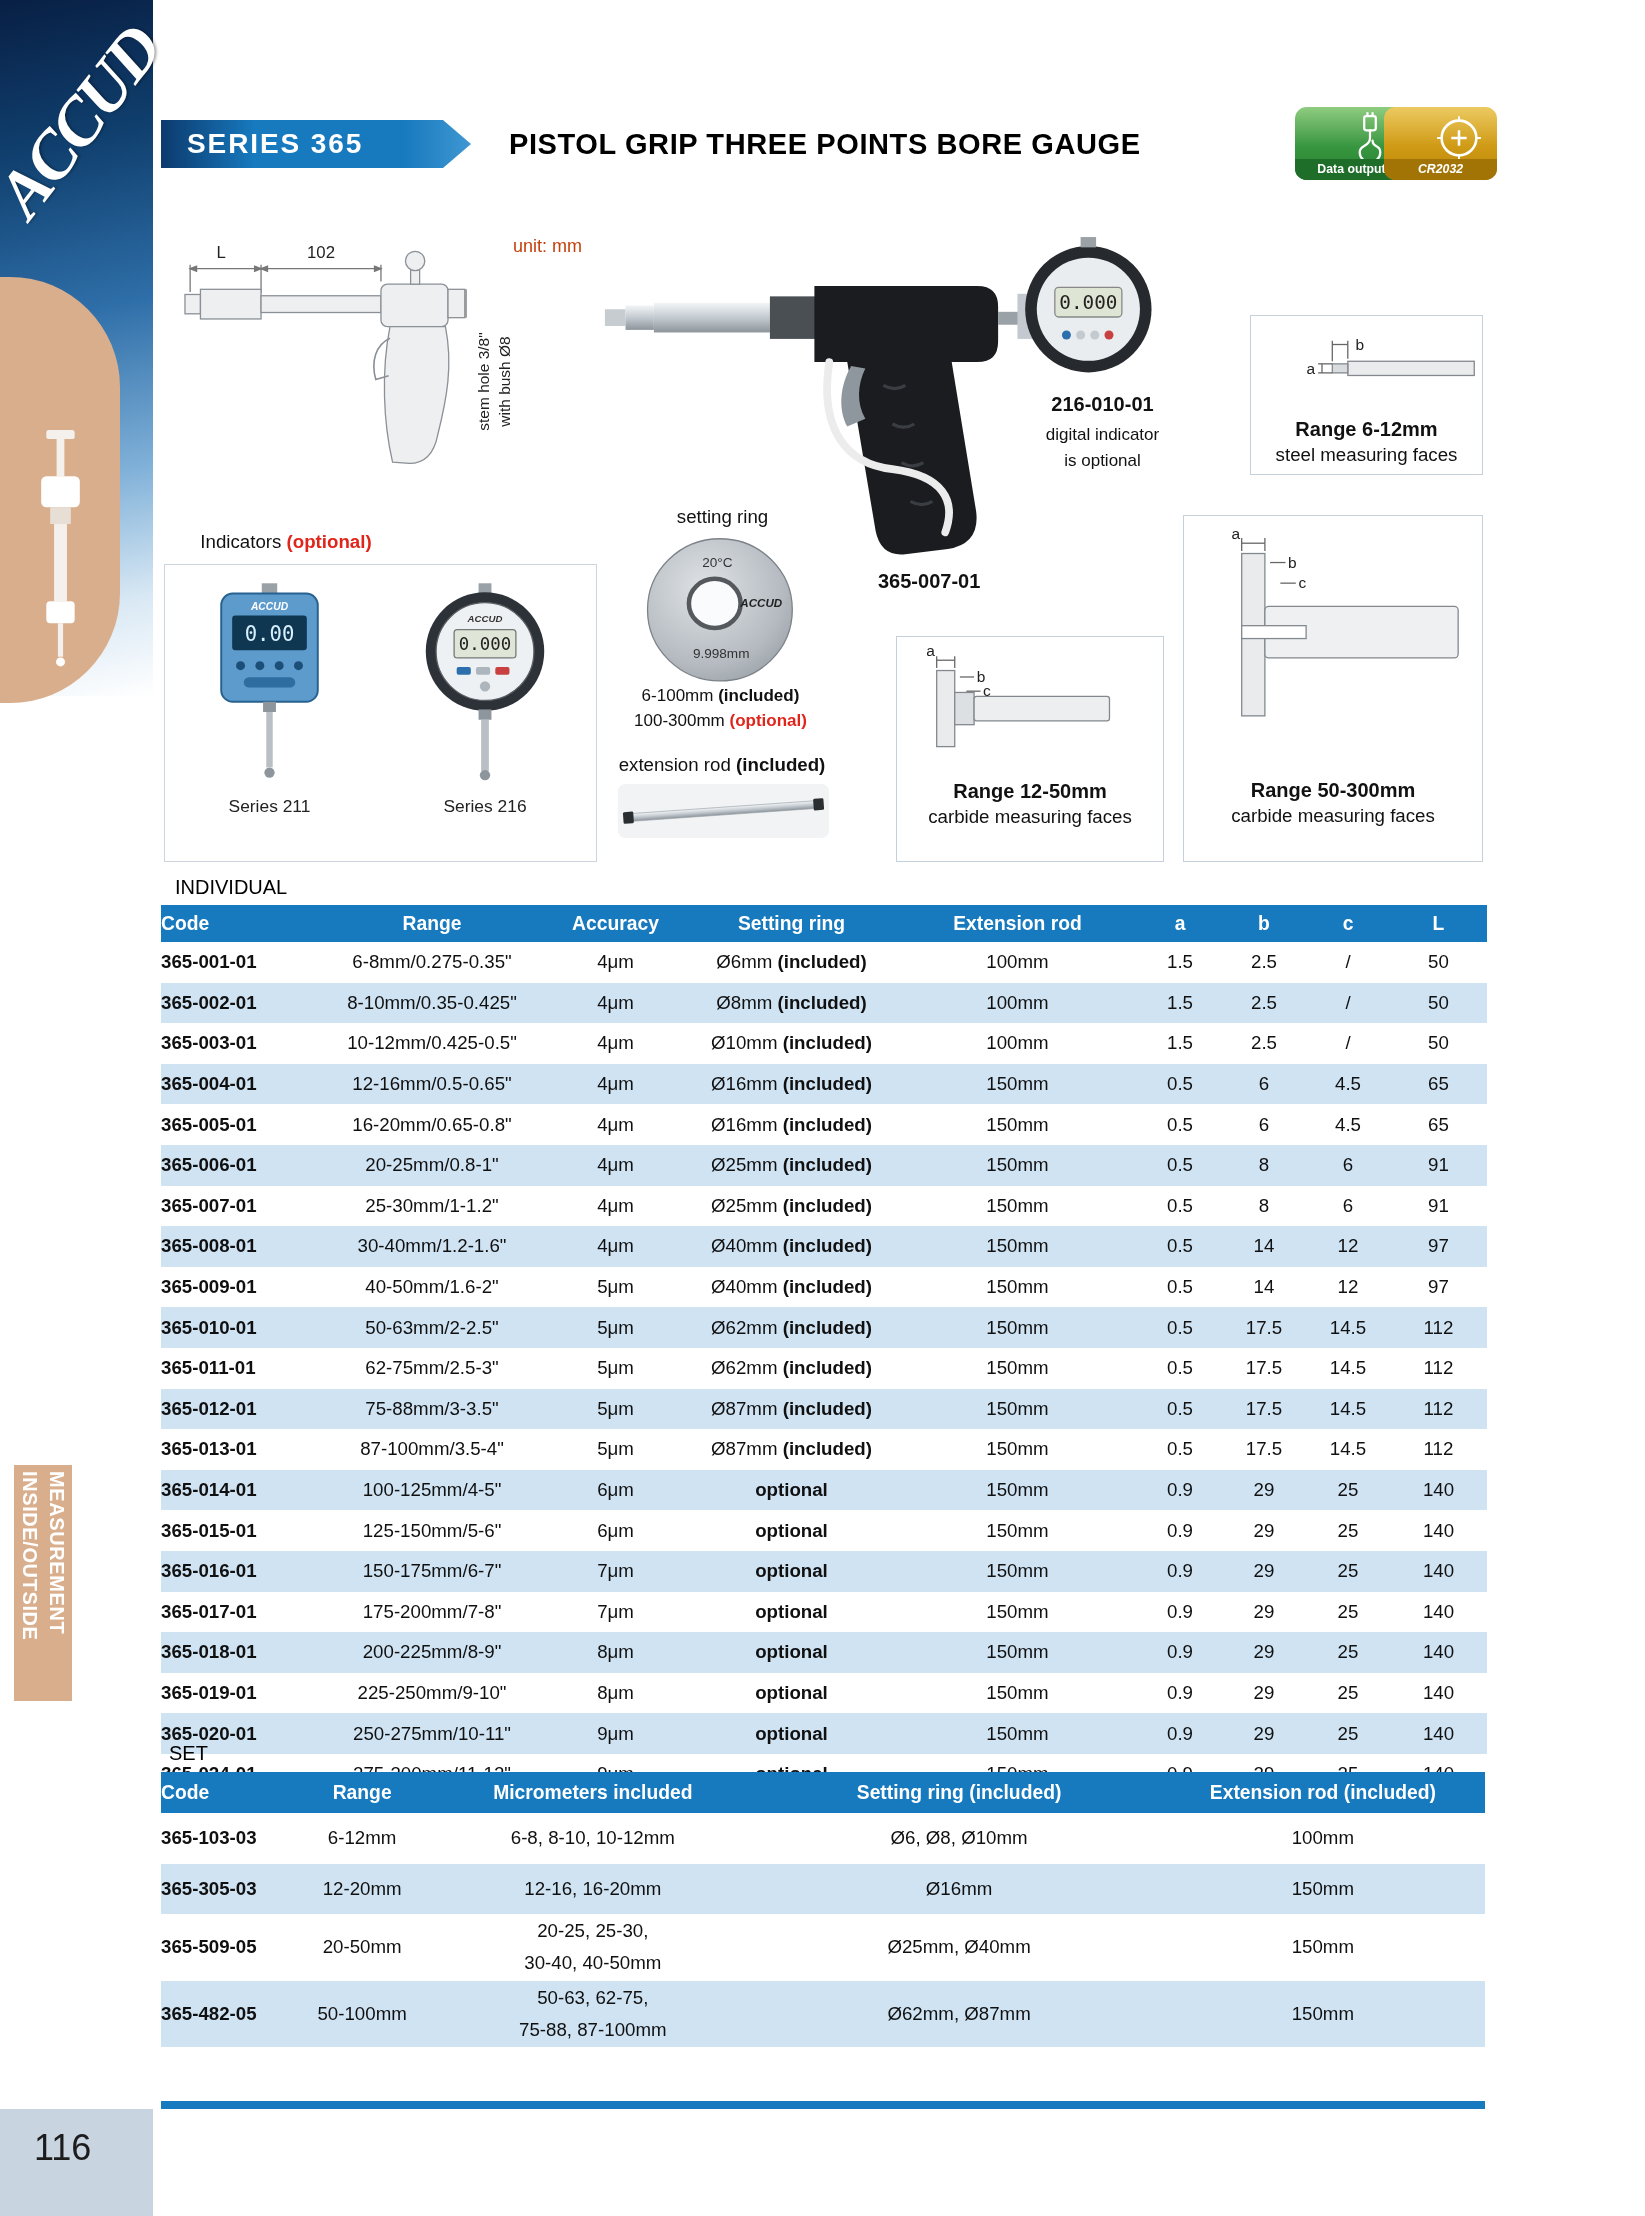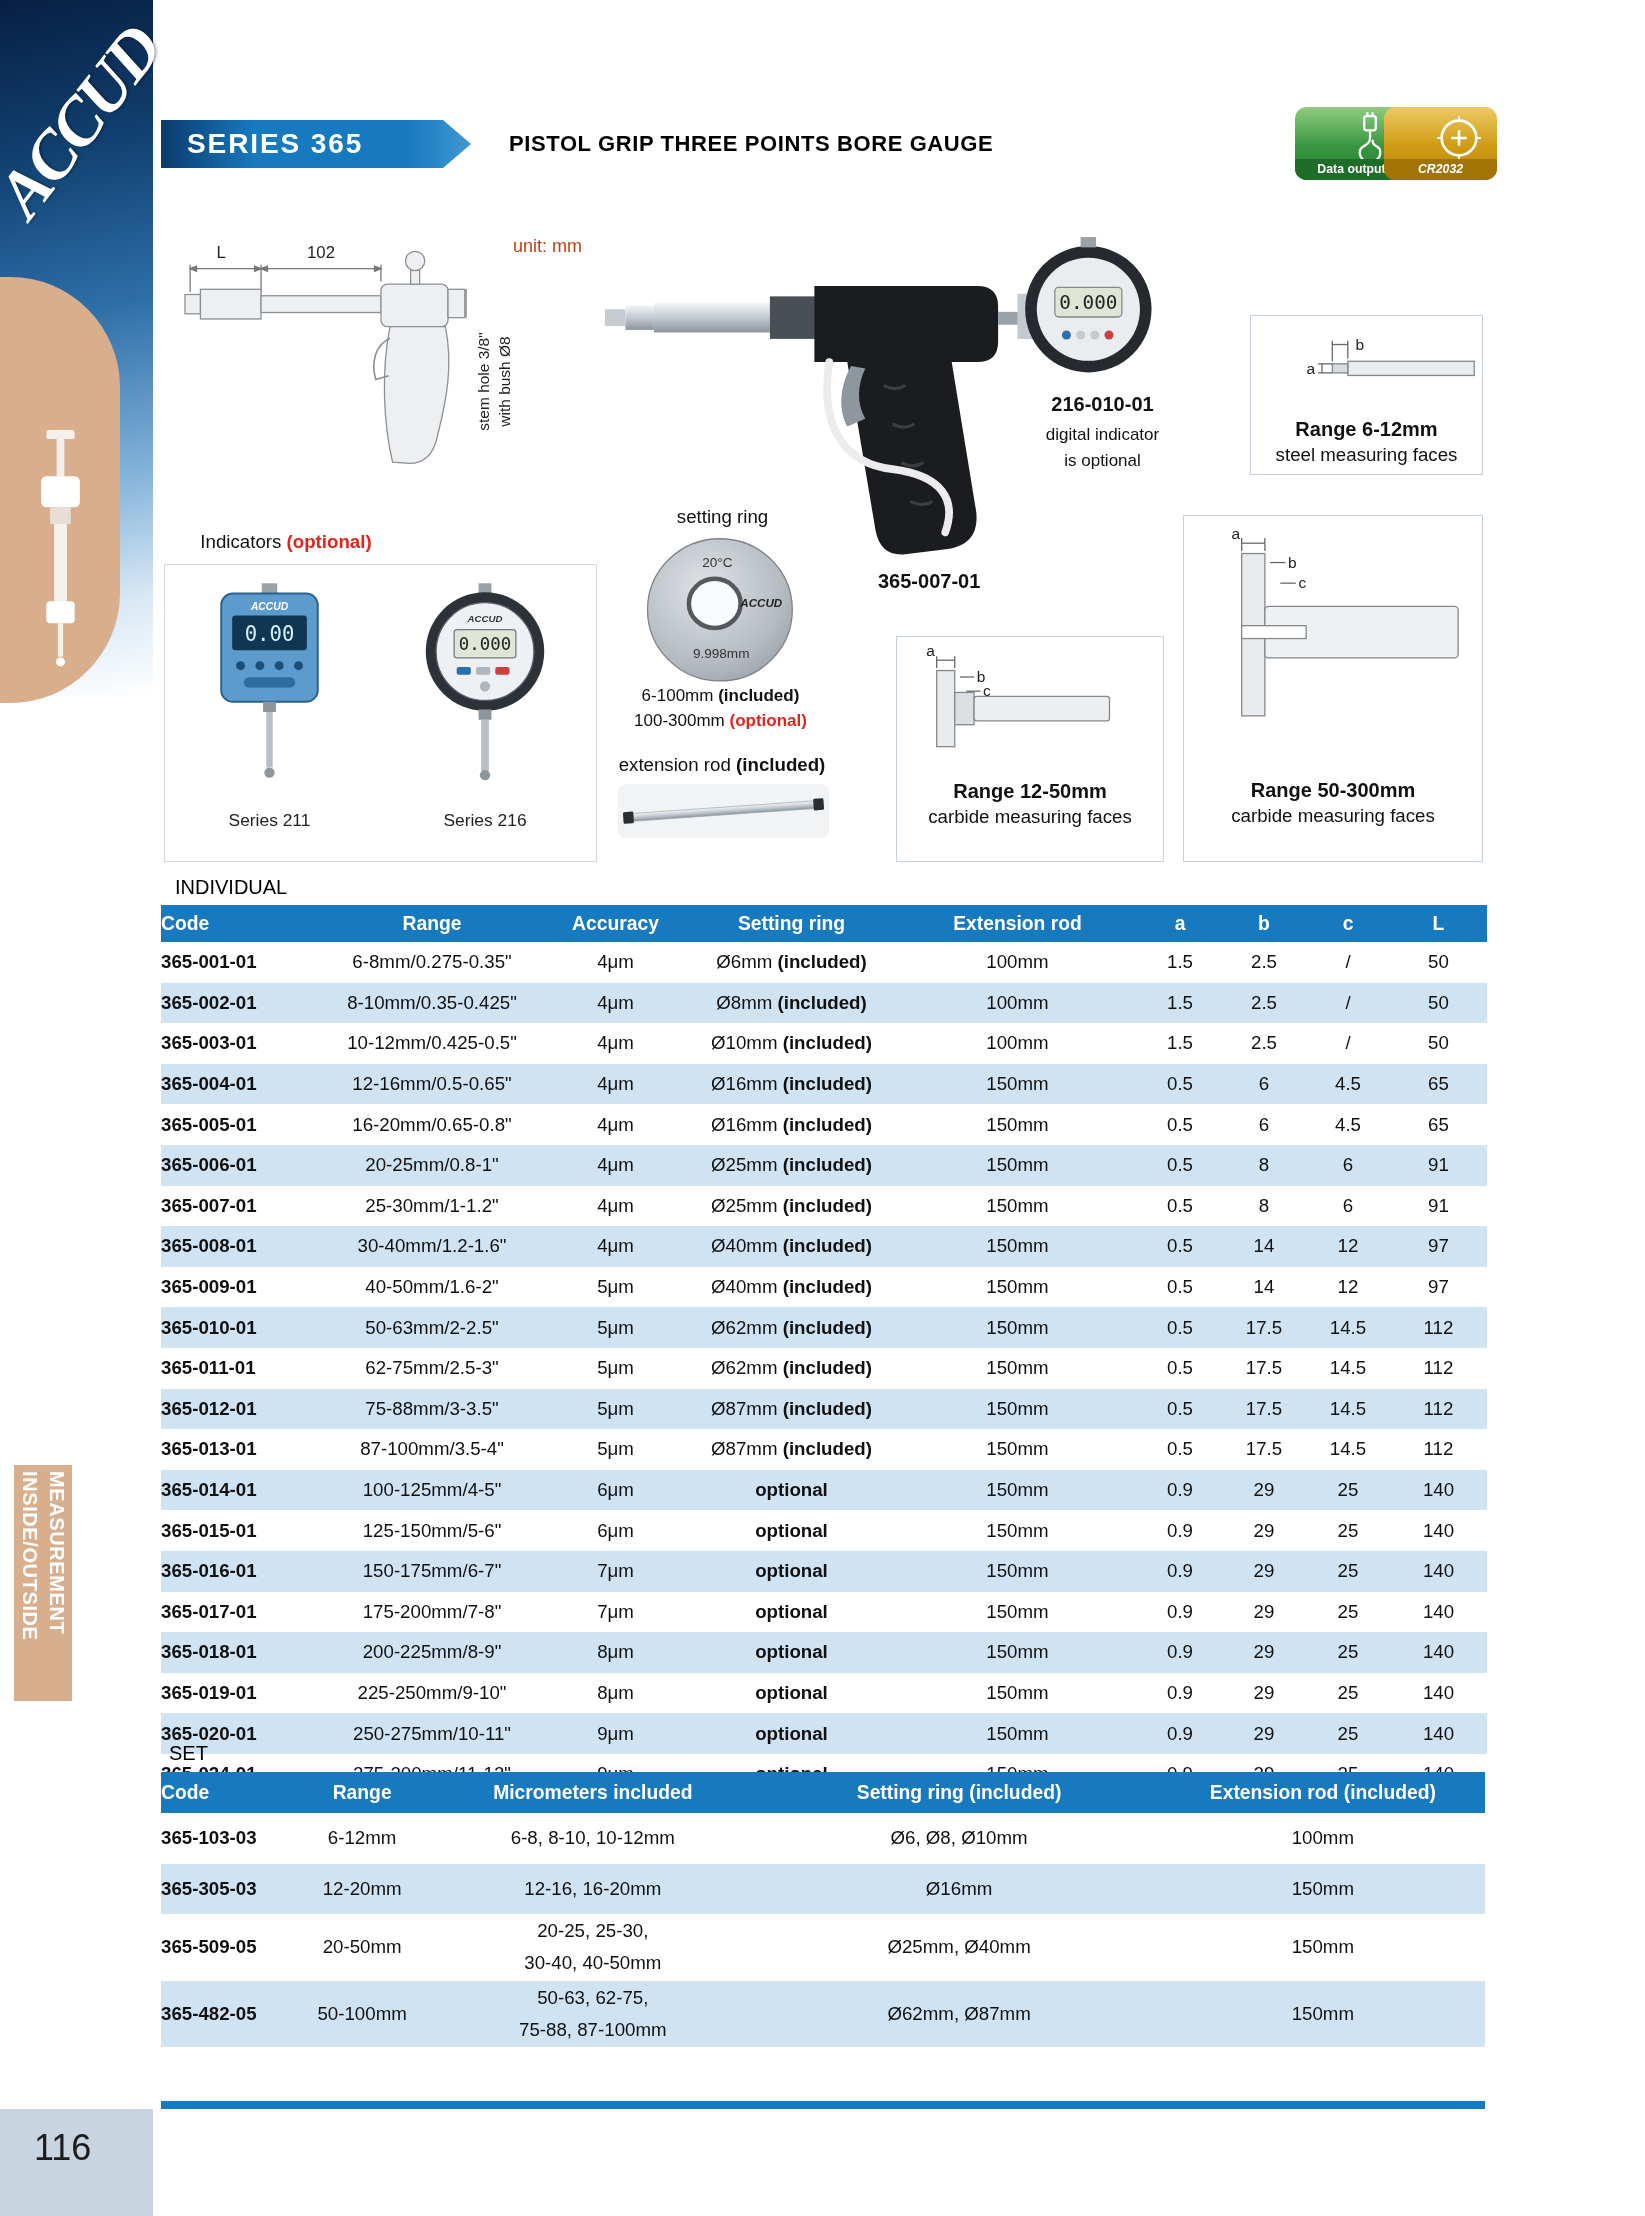--- a/index.html
+++ b/index.html
@@ -21,38 +21,38 @@
     display:flex;justify-content:center;padding-top:6.4px;}
   .v-label{writing-mode:vertical-lr;font-weight:bold;color:#fff;font-size:20px;line-height:27px;letter-spacing:0.6px;}
   .page-num-block{left:0;top:2109px;width:153px;height:108px;background:#c9d4e1;}
   .page-num{left:34px;top:2127px;font-size:36px;color:#1c1c1c;}
 
   
   .series-banner{left:161px;top:120px;width:310px;height:48px;line-height:48px;
     background:linear-gradient(90deg,#0c3a6d,#1779be 30%,#1779be 78%,#3f97d2);
     clip-path:polygon(0 0,calc(100% - 28px) 0,100% 50%,calc(100% - 28px) 100%,0 100%);
     color:#fff;font-weight:bold;font-size:28px;letter-spacing:1.9px;padding-left:26px;box-sizing:border-box;}
-  .page-title{left:509px;top:120px;height:48px;line-height:48px;font-size:22px;font-weight:bold;color:#000;letter-spacing:0.6px;}
+  .page-title{left:509px;top:120px;height:48px;line-height:48px;font-size:29px;font-weight:bold;color:#000;letter-spacing:0.6px;}
   .badge{width:76px;height:73px;border-radius:11.6px;overflow:hidden;text-align:center;padding-left:37px;}
   .badge-data{left:1295px;top:107px;background:linear-gradient(180deg,#8fcc80,#37953f 55%,#278030);}
   .badge-batt{left:1384px;top:107px;background:linear-gradient(180deg,#ecca62,#cf9a14 55%,#b98408);}
   .badge svg{margin-top:3.9px;}
   .badge-label{position:absolute;bottom:0;left:0;width:100%;height:20.6px;line-height:20.6px;
     color:#fff;font-size:12.3px;font-weight:bold;}
   .badge-data .badge-label{background:#1e6e2a;}
   .badge-batt .badge-label{background:#a27405;font-style:italic;}
 
   
   .unit-note{left:513px;top:236px;font-size:18px;color:#c2410c;}
   .tech-drawing{left:163px;top:230px;width:365px;height:303px;}
   .indicators-title{left:173px;top:531px;width:226px;text-align:center;font-size:18.7px;}
   .indicators-box{left:164px;top:564px;width:433px;height:298px;background:#fff;border:1.3px solid #ccd5de;
     box-sizing:border-box;display:flex;justify-content:space-around;align-items:flex-start;padding-top:17px;}
   .ind-col{text-align:center;}
-  .ind-label{font-size:17.4px;color:#222;margin-top:20px;}
+  .ind-label{font-size:17.4px;color:#222;margin-top:6px;}
   .photo{left:592px;top:224px;width:575px;height:351px;}
   .photo-model{left:878px;top:570px;font-size:20px;font-weight:bold;}
   .indicator-note{left:996px;top:391px;width:213px;text-align:center;line-height:26px;}
   .indicator-note .m{font-size:20px;font-weight:bold;margin-bottom:5.2px;}
   .indicator-note .t{font-size:17px;}
   .setring-label{left:645px;top:506px;width:155px;text-align:center;font-size:18.7px;}
   .setring{left:641px;top:531px;width:163px;height:159px;}
   .setring-notes{left:611px;top:684px;width:219px;text-align:center;font-size:17px;line-height:24.5px;}
   .extrod-label{left:598px;top:754px;width:248px;text-align:center;font-size:18.7px;}
   .extrod{left:614px;top:780px;width:219px;height:62px;}

